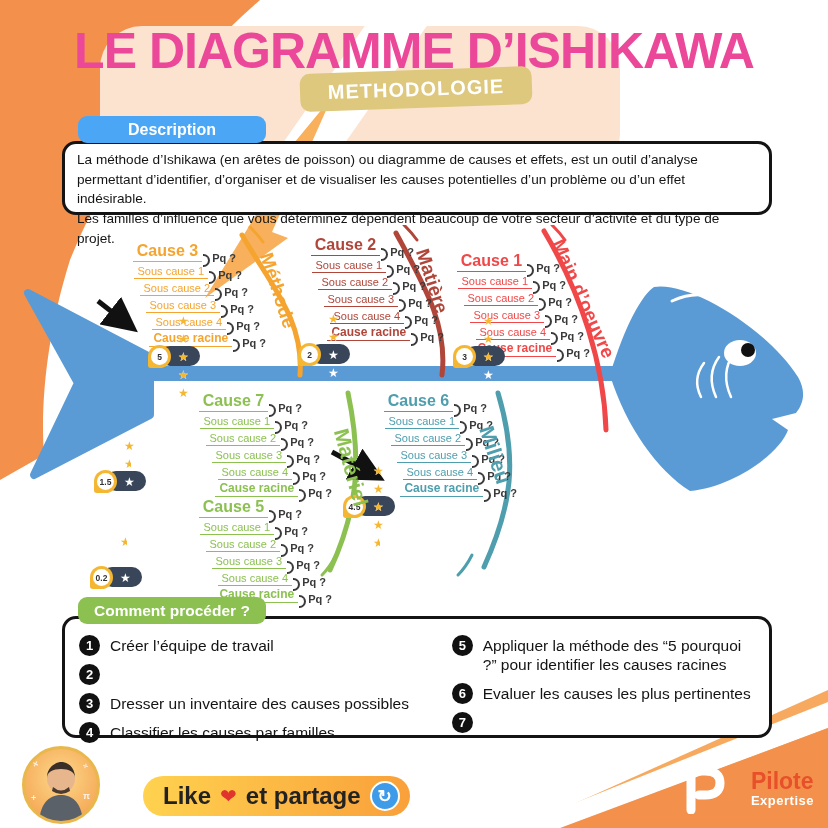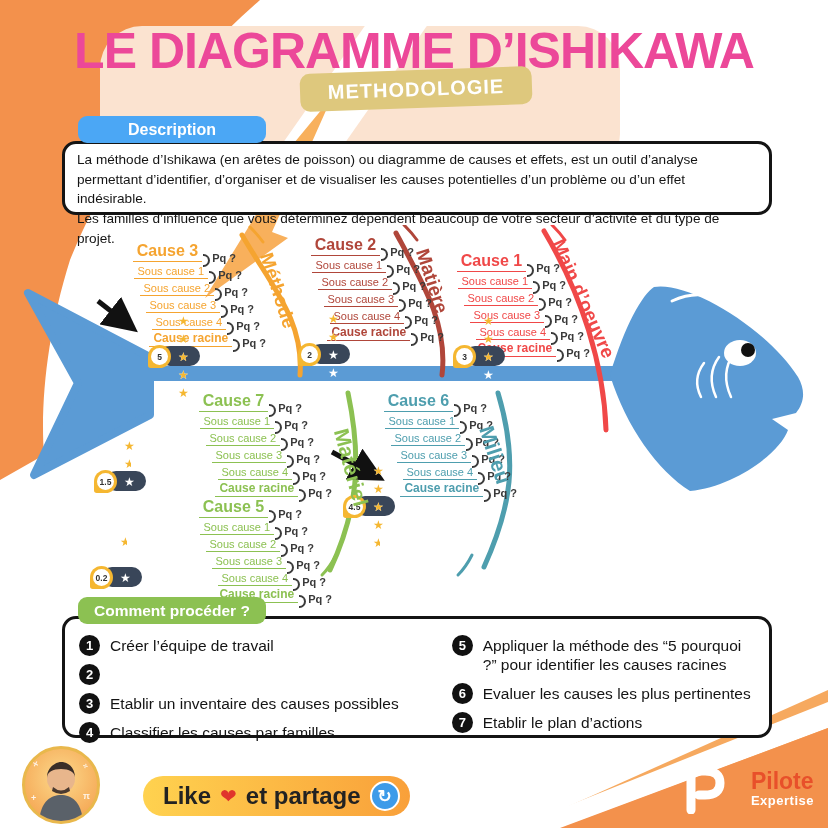--- a/index.html
+++ b/index.html
@@ -393,39 +393,38 @@
     <div id="steps-left" class="steps-col left">
         <div class="step">
           <span class="step-num">1</span>
           <span class="step-text">Créer l’équipe de travail</span>
         </div>
         <div class="step">
           <span class="step-num">2</span>
         </div>
         <div class="step">
           <span class="step-num">3</span>
-          <span class="step-text">Etablir un inventaire des causes possibles</span>
+          <span class="step-text">Dresser un inventaire des causes possibles</span>
         </div>
         <div class="step">
           <span class="step-num">4</span>
           <span class="step-text">Classifier les causes par familles</span>
         </div>
       </div>
     <div id="steps-right" class="steps-col right">
         <div class="step">
           <span class="step-num">5</span>
           <span class="step-text">Appliquer la méthode des “5 pourquoi ?” pour identifier les causes racines</span>
         </div>
         <div class="step">
           <span class="step-num">6</span>
           <span class="step-text">Evaluer les causes les plus pertinentes</span>
         </div>
         <div class="step">
           <span class="step-num">7</span>
-          <span class="step-text">Etablir le plan d’actions</span>
         </div>
       </div>
   </div>
 
   <div class="avatar">
     <span class="doodle" style="left:8px; top:10px; transform:rotate(-15deg);">×</span>
     <span class="doodle" style="right:9px; top:12px; transform:rotate(15deg);">÷</span>
     <span class="doodle" style="left:6px; bottom:18px;">+</span>
     <span class="doodle" style="right:7px; bottom:20px;">π</span>
     <svg width="72" height="72" viewBox="0 0 72 72">

